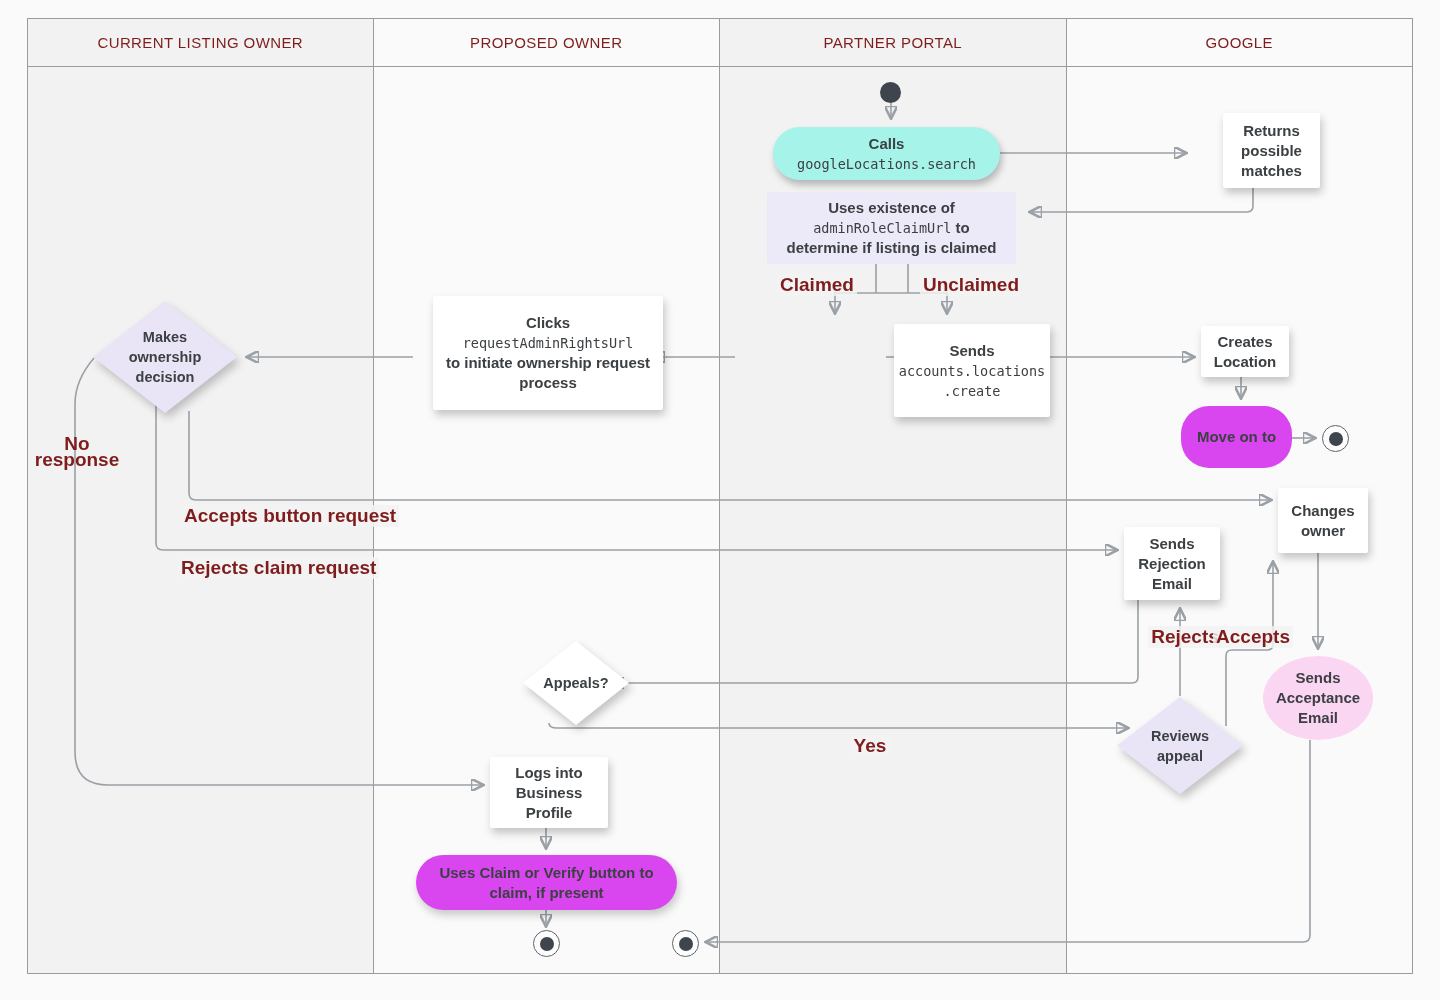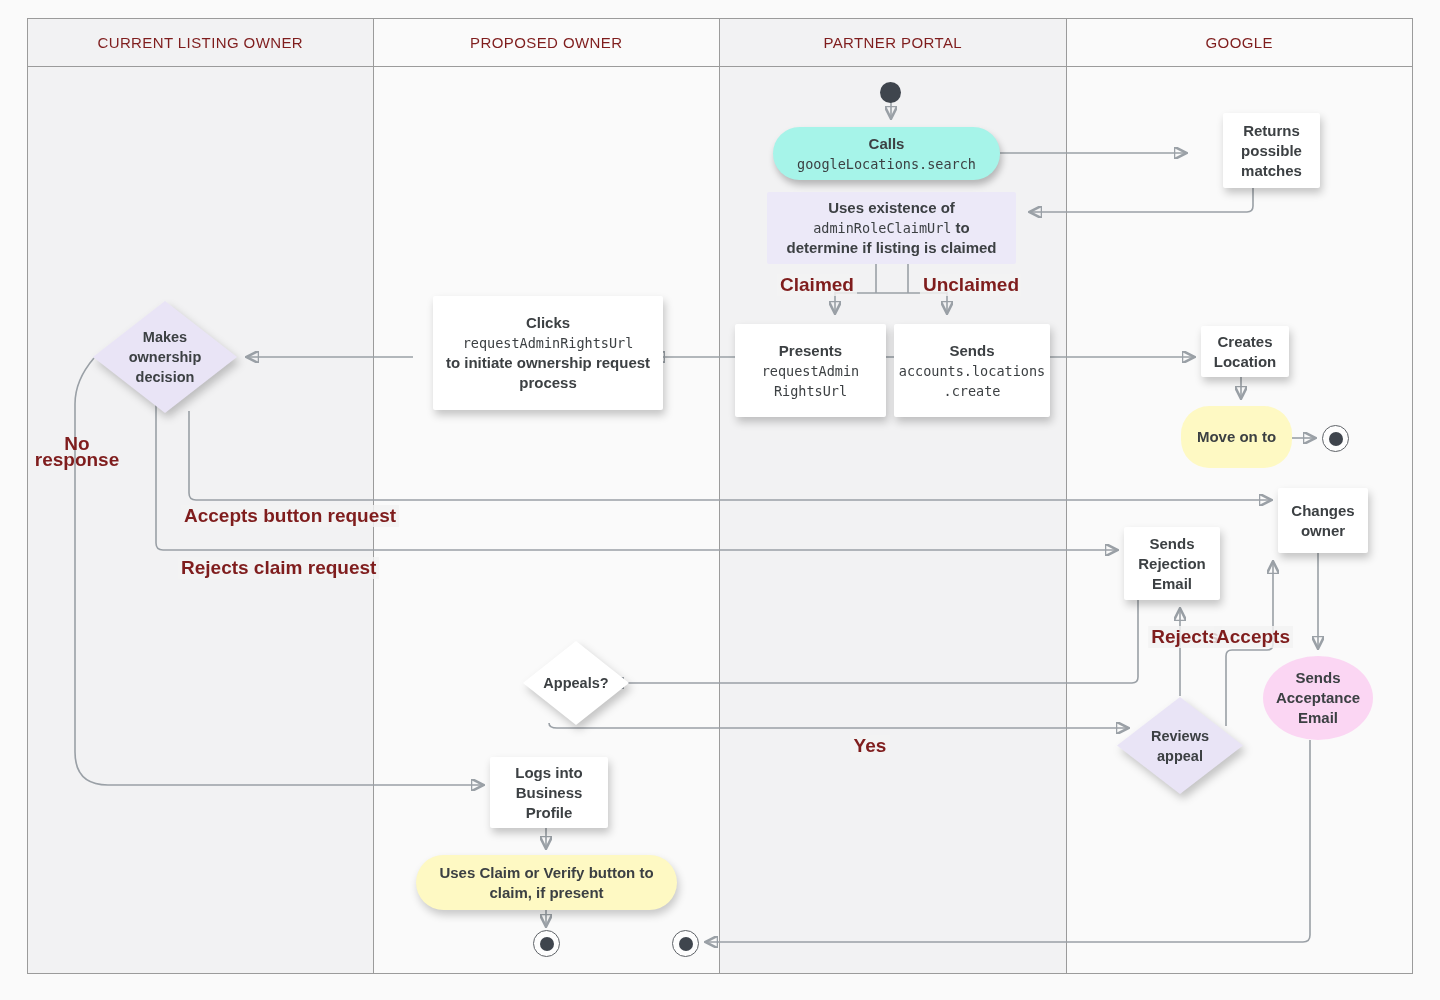--- a/index.html
+++ b/index.html
@@ -21,21 +21,21 @@
   svg#edges path { fill:none; stroke:#9aa0a6; stroke-width:1.6; }
 
   
   .node { position:absolute; display:flex; flex-direction:column; align-items:center;
     justify-content:center; text-align:center; font-weight:700; font-size:15px;
     line-height:20px; color:#3c4043; }
   .code { font-family:"DejaVu Sans Mono", monospace; font-weight:400; font-size:13.5px; color:#3c4043; }
 
   .box-white { background:#ffffff; border-radius:2px; box-shadow:2px 5px 9px rgba(0,0,0,.22); }
   .pill-teal { background:#a6f4e9; border-radius:28px; box-shadow:2px 5px 7px rgba(0,0,0,.25); }
-  .pill-pink { background:#fef9c3; border-radius:28px; }
+  .pill-pink { background:#d946ef; border-radius:28px; }
   .pill-pink.shadow { box-shadow:2px 5px 8px rgba(0,0,0,.2); }
   .circle-pink { background:#fbd6f3; border-radius:50%; }
   .note-purple { background:#ece9f8; border-radius:2px; }
 
   .diamond { position:absolute; display:flex; align-items:center; justify-content:center;
     text-align:center; font-weight:700; font-size:14.5px; line-height:20px;
     filter:drop-shadow(3px 5px 4px rgba(0,0,0,.22)); }
   .diamond .shape { position:absolute; inset:0;
     clip-path:polygon(50% 0, 100% 50%, 50% 100%, 0 50%); }
   .diamond .shape.purple { background:#e9e4f6; }
@@ -123,25 +123,20 @@
   <div class="node box-white" style="left:1195px; top:113px; width:97px; height:75px; padding:4px;margin-left:28px;">
     <div>Returns possible matches</div>
   </div>
 
   <div class="node note-purple" style="left:767px; top:192px; width:249px; height:72px;">
     <div>Uses existence of</div>
     <div><span class="code">adminRoleClaimUrl</span>&nbsp;<span>to</span></div>
     <div>determine if listing is claimed</div>
   </div>
 
-  <div class="node box-white" style="left:735px; top:324px; width:151px; height:93px;">
-    <div>Presents</div>
-    <div class="code">requestAdmin</div>
-    <div class="code">RightsUrl</div>
-  </div>
 
   <div class="node box-white" style="left:894px; top:324px; width:156px; height:93px;">
     <div>Sends</div>
     <div class="code">accounts.locations</div>
     <div class="code">.create</div>
   </div>
 
   <div class="node box-white" style="left:413px; top:296px; width:230px; height:114px; padding:0 12px;margin-left:20px;">
     <div>Clicks</div>
     <div class="code">requestAdminRightsUrl</div>

